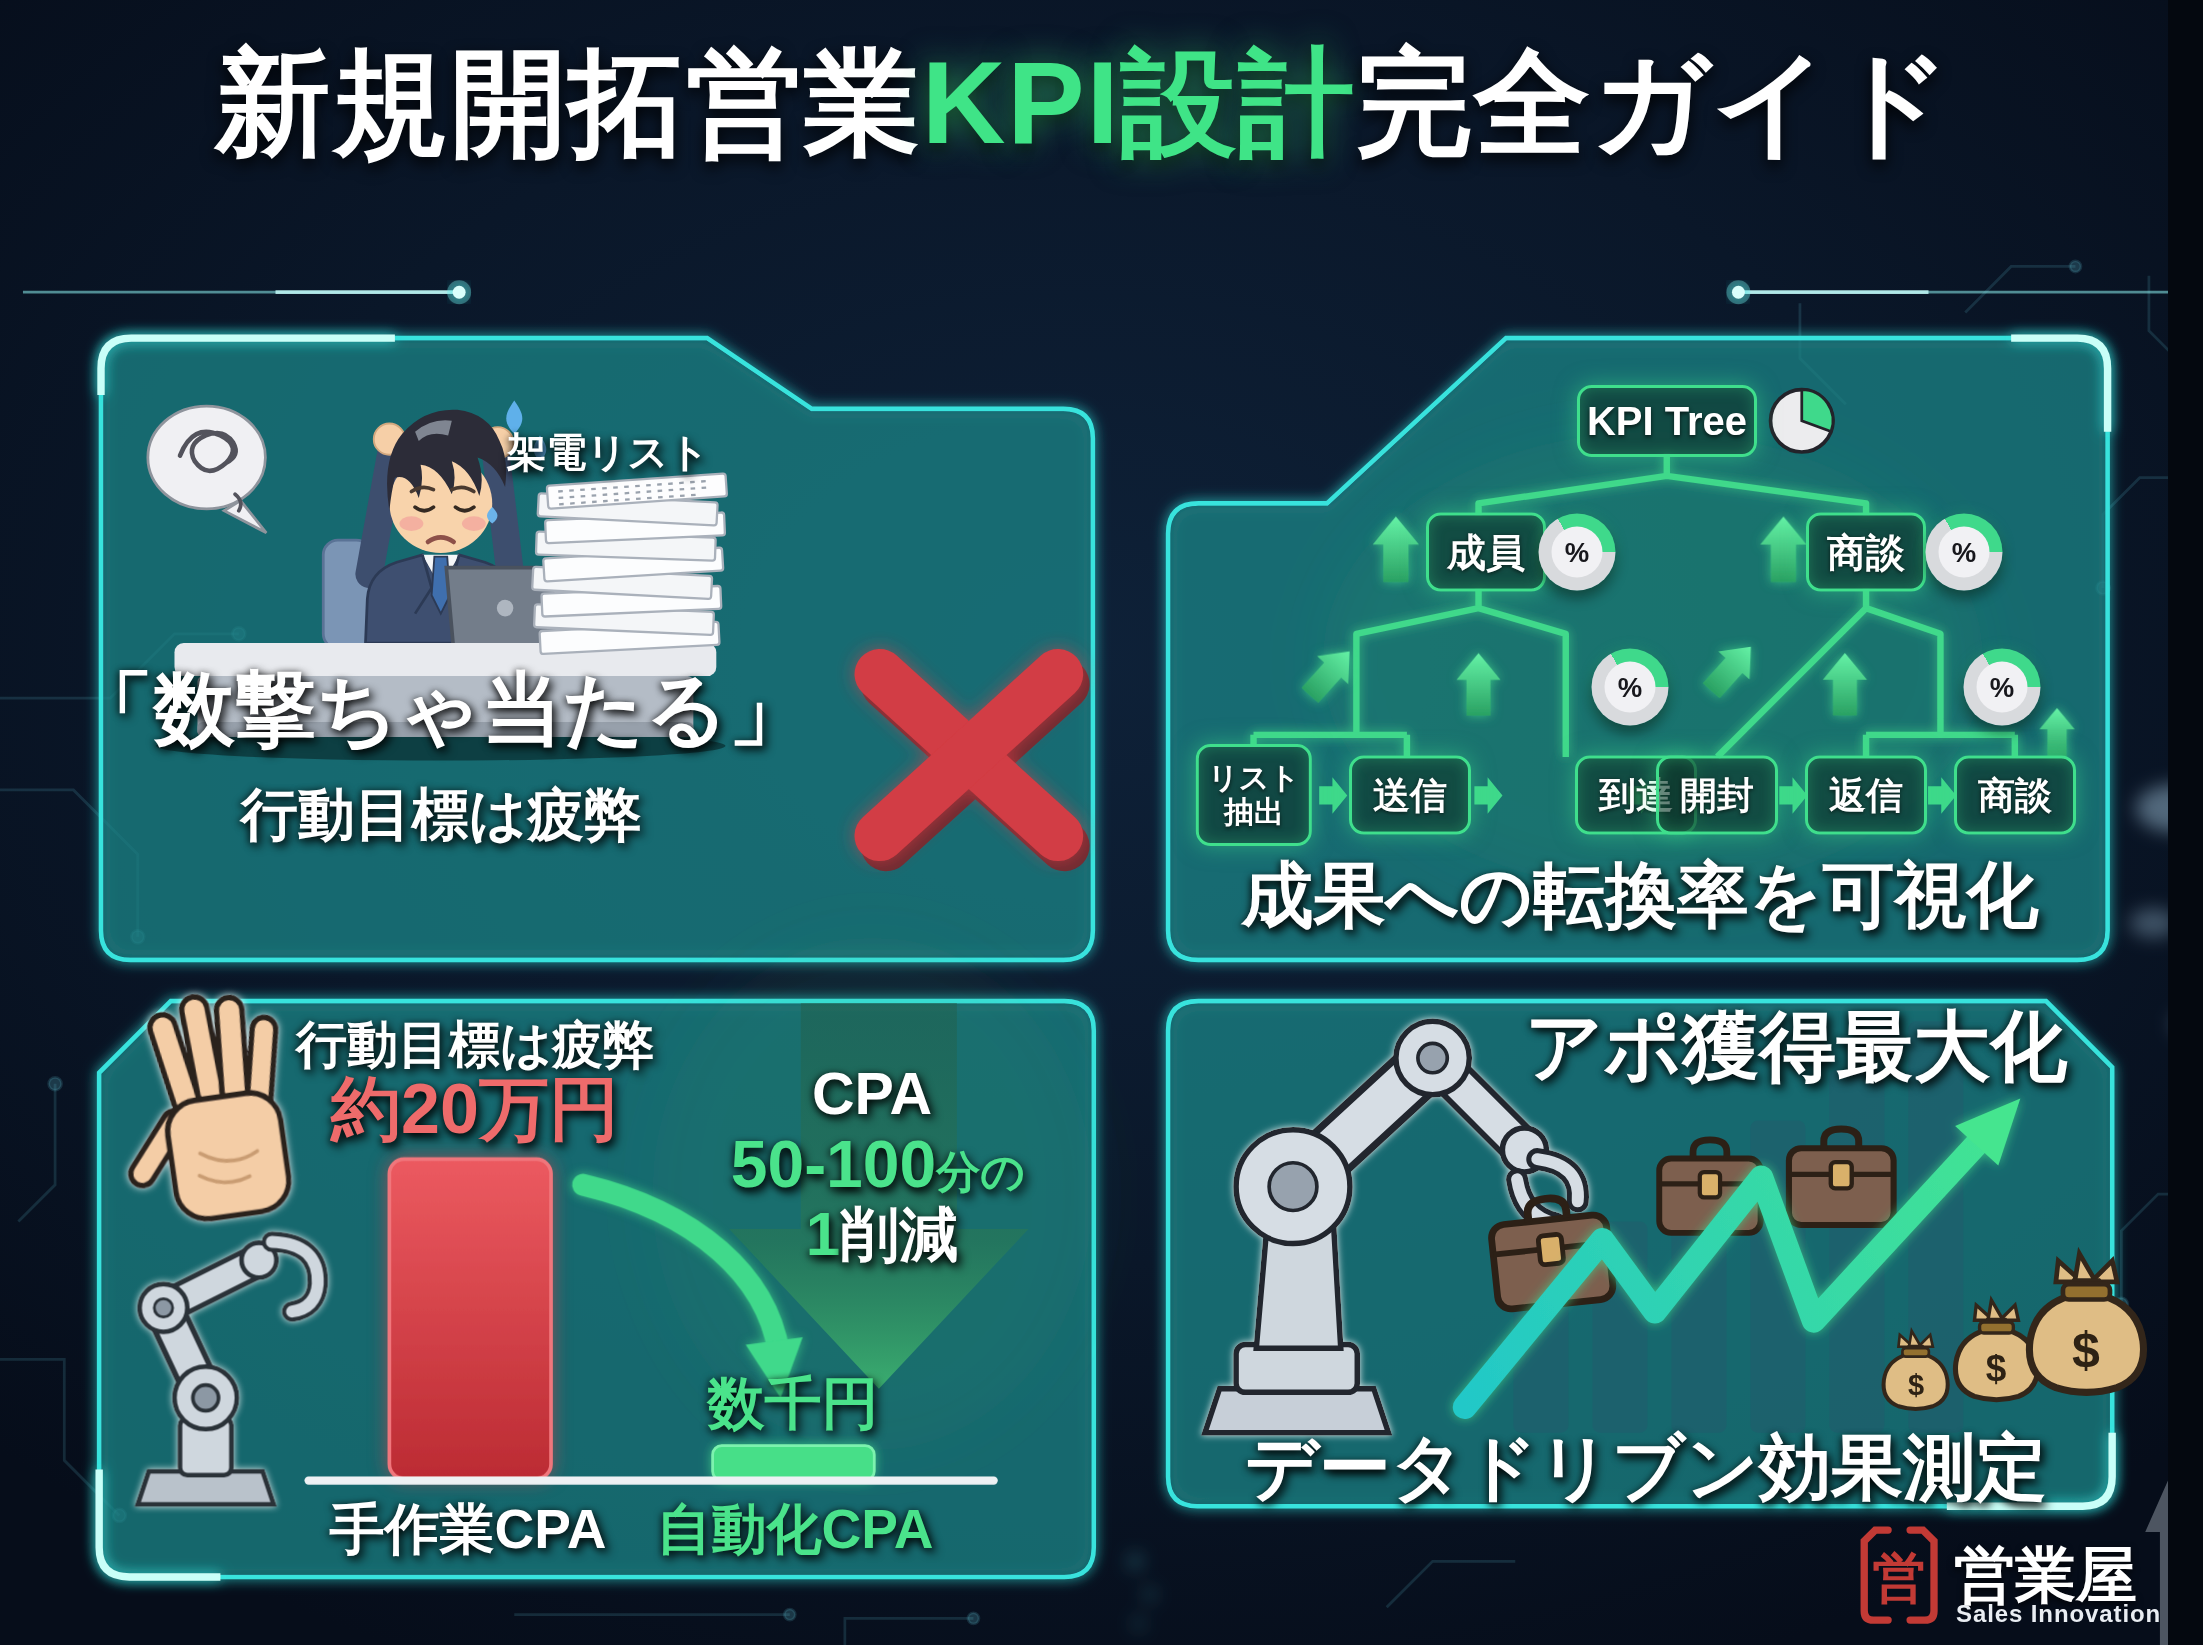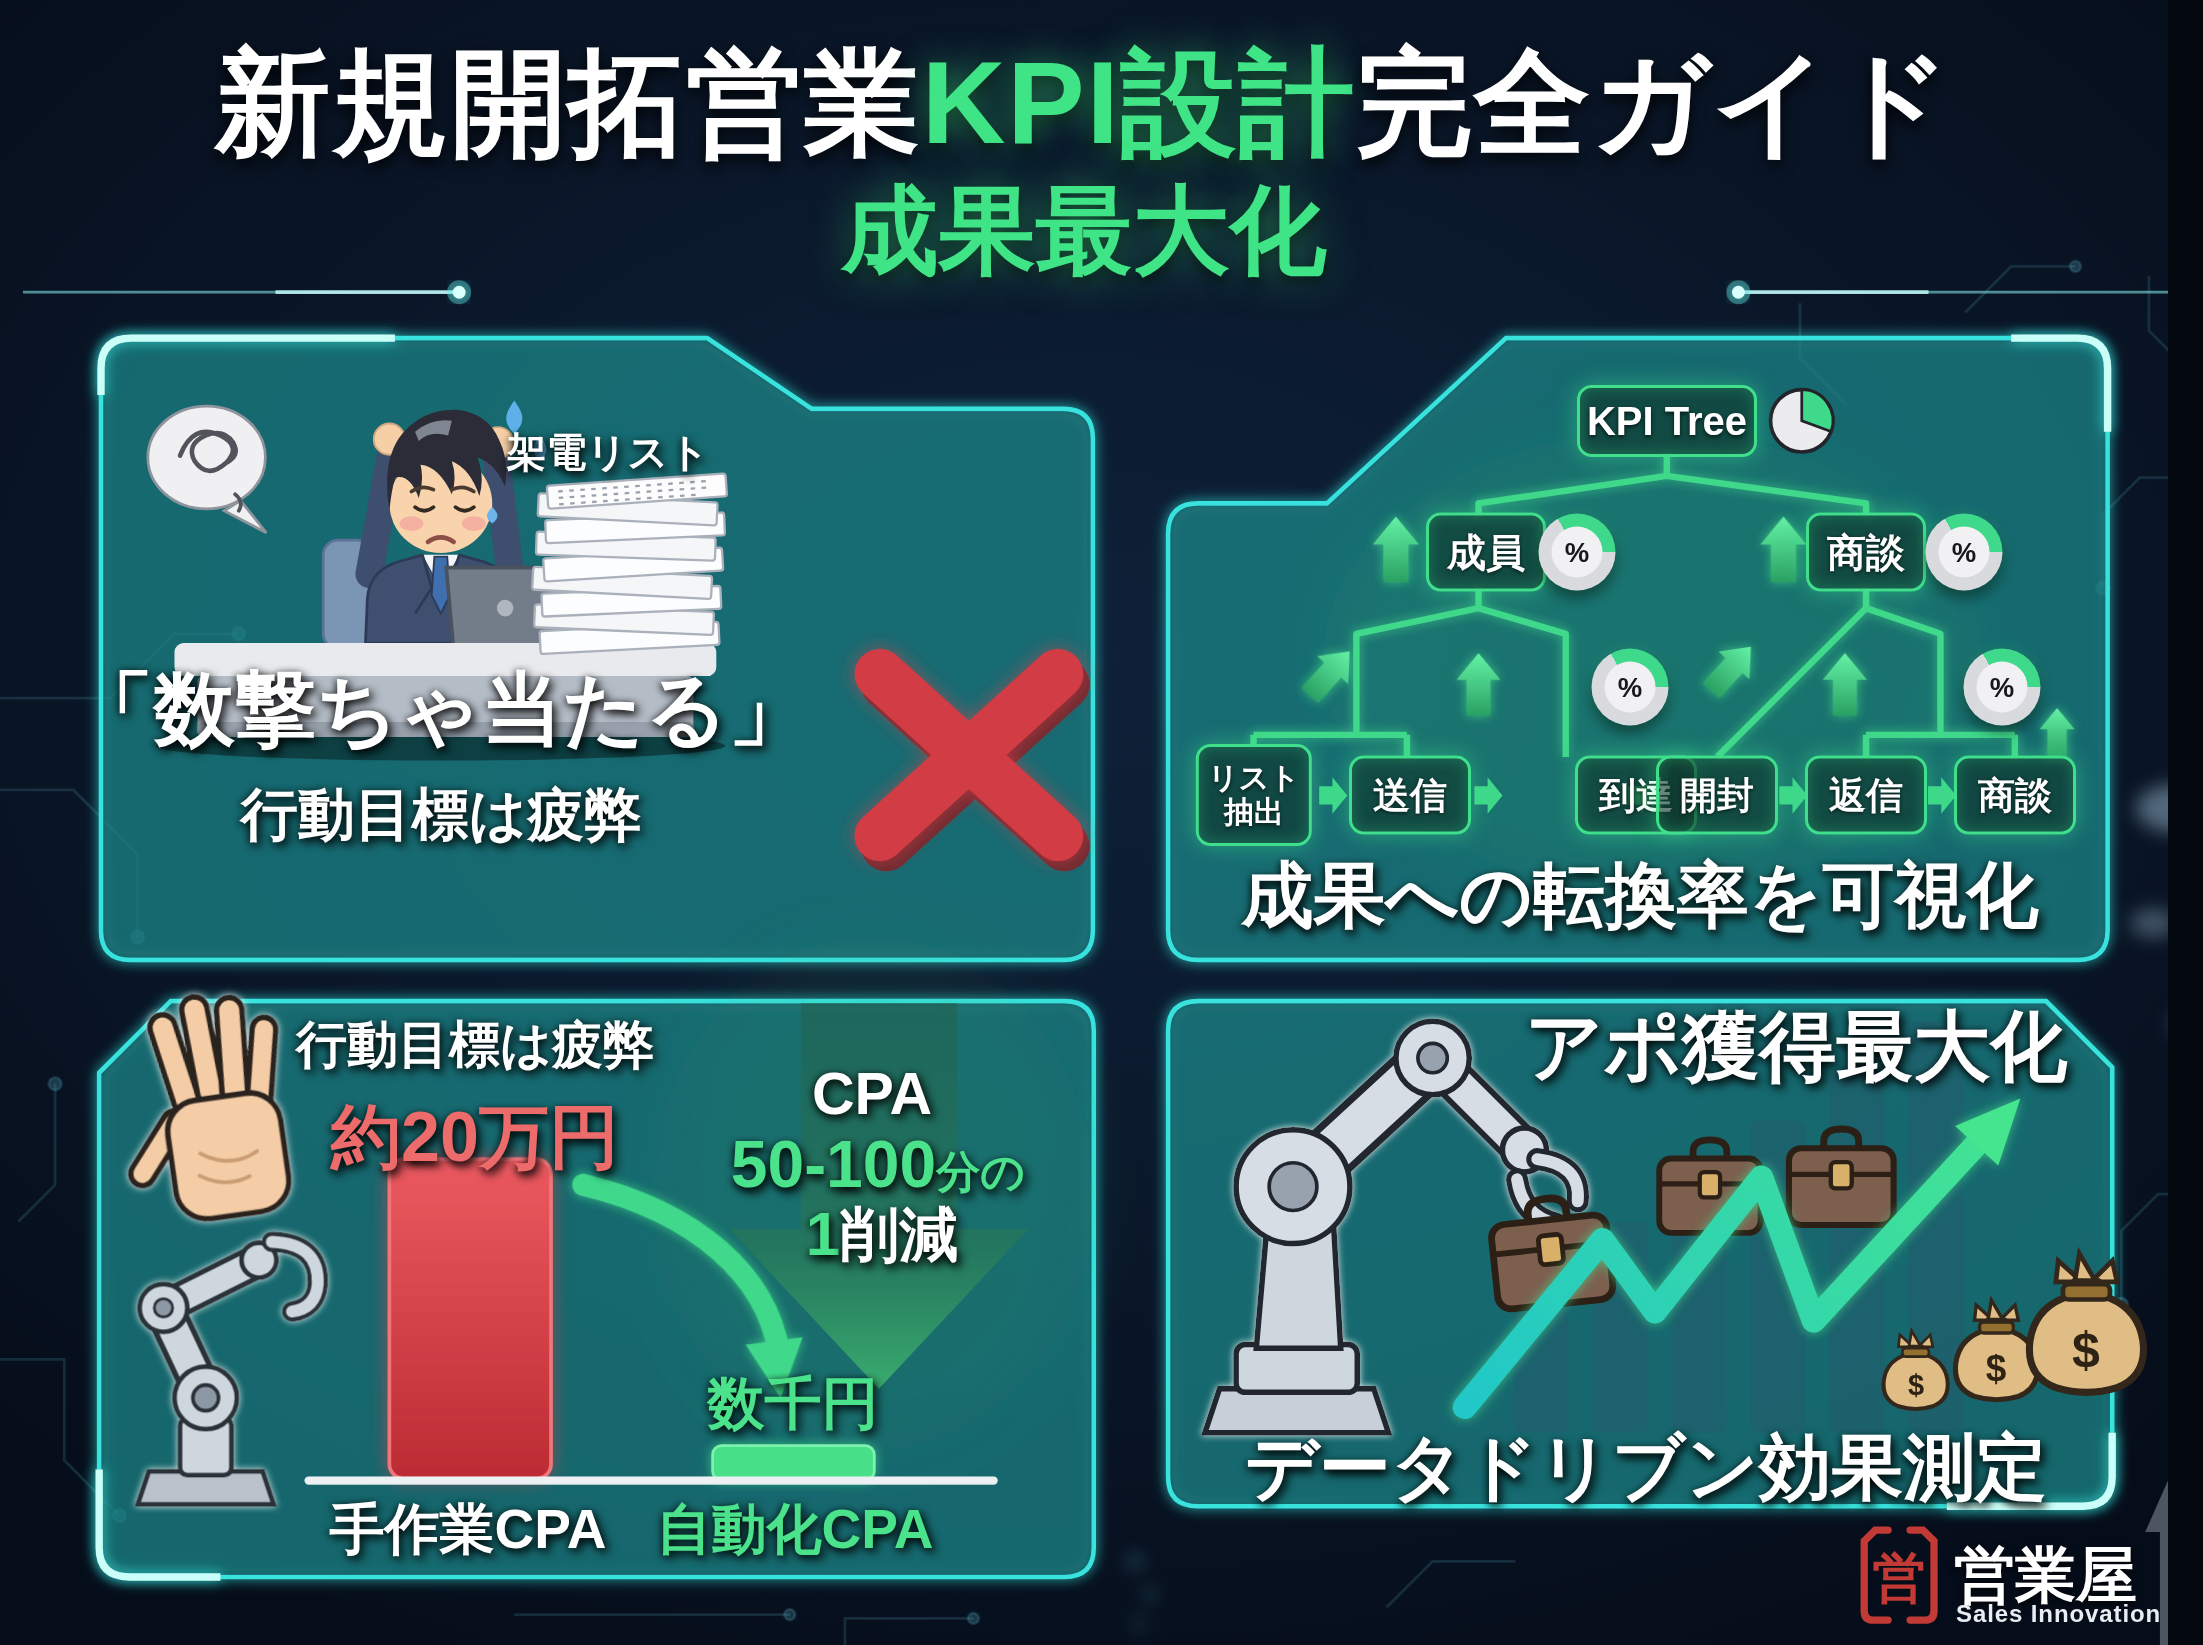--- a/index.html
+++ b/index.html
@@ -373,21 +373,20 @@
 
     <g fill="none" stroke="#c23a35" stroke-width="8" stroke-linecap="round">
       <path d="M 2056 1666 H 2042 L 2030 1678 V 1754 Q 2030 1764 2040 1764 H 2056"></path>
       <path d="M 2080 1666 H 2094 L 2106 1678 V 1754 Q 2106 1764 2096 1764 H 2080"></path>
     </g>
   </svg>
 
   <div class="px t-title">
     <span>新規開拓営業</span><span class="green">KPI設計</span><span>完全ガイド</span>
   </div>
-  <div class="px t-sub">成果最大化</div>
 
   <div class="px shadow-hard" style="left:608px;top:452px;font-size:40px;">架電リスト</div>
   <div class="px shadow-hard" style="left:441px;top:709px;font-size:81px;">「数撃ちゃ当たる」</div>
   <div class="px shadow-hard" style="left:441px;top:798px;font-size:57px;margin-top:16px;">行動目標は疲弊</div>
 
   <div class="knode" style="left:1667px;top:421px;width:174px;height:66px;font-size:40px;">
     <span>KPI Tree</span>
   </div>
   <div class="knode" style="left:1478px;top:552px;width:114px;height:73px;font-size:39px;margin-left:8px;">
     <span>成員</span>
@@ -424,21 +423,21 @@
   <div class="knode" style="left:1866px;top:795px;width:116px;height:73px;font-size:37px;">
     <span>返信</span>
   </div>
   <div class="knode" style="left:2015px;top:795px;width:116px;height:73px;font-size:37px;">
     <span>商談</span>
   </div>
 
   <div class="px shadow-hard" style="left:1640px;top:895px;font-size:72px;">成果への転換率を可視化</div>
 
   <div class="px shadow-hard" style="left:475px;top:1044px;font-size:51px;">行動目標は疲弊</div>
-  <div class="px shadow-hard red-txt" style="left:475px;top:1109px;font-size:70px;margin-top:28px;">約20万円</div>
+  <div class="px shadow-hard red-txt" style="left:475px;top:1109px;font-size:70px;">約20万円</div>
   <div class="px shadow-hard" style="left:872px;top:1094px;font-size:59px;">CPA</div>
   <div class="px shadow-hard" style="left:878px;top:1164px;">
     <span class="green-txt" style="font-size:66px;">50-100</span><span class="green-txt" style="font-size:44px;">分の</span>
   </div>
   <div class="px shadow-hard" style="left:882px;top:1234px;">
     <span class="green-txt" style="font-size:62px;">1</span><span style="font-size:59px;">削減</span>
   </div>
   <div class="px shadow-hard green-txt" style="left:793px;top:1403px;font-size:57px;">数千円</div>
   <div class="px shadow-hard" style="left:468px;top:1529px;font-size:55px;">手作業CPA</div>
   <div class="px shadow-hard green-txt" style="left:795px;top:1529px;font-size:55px;">自動化CPA</div>

